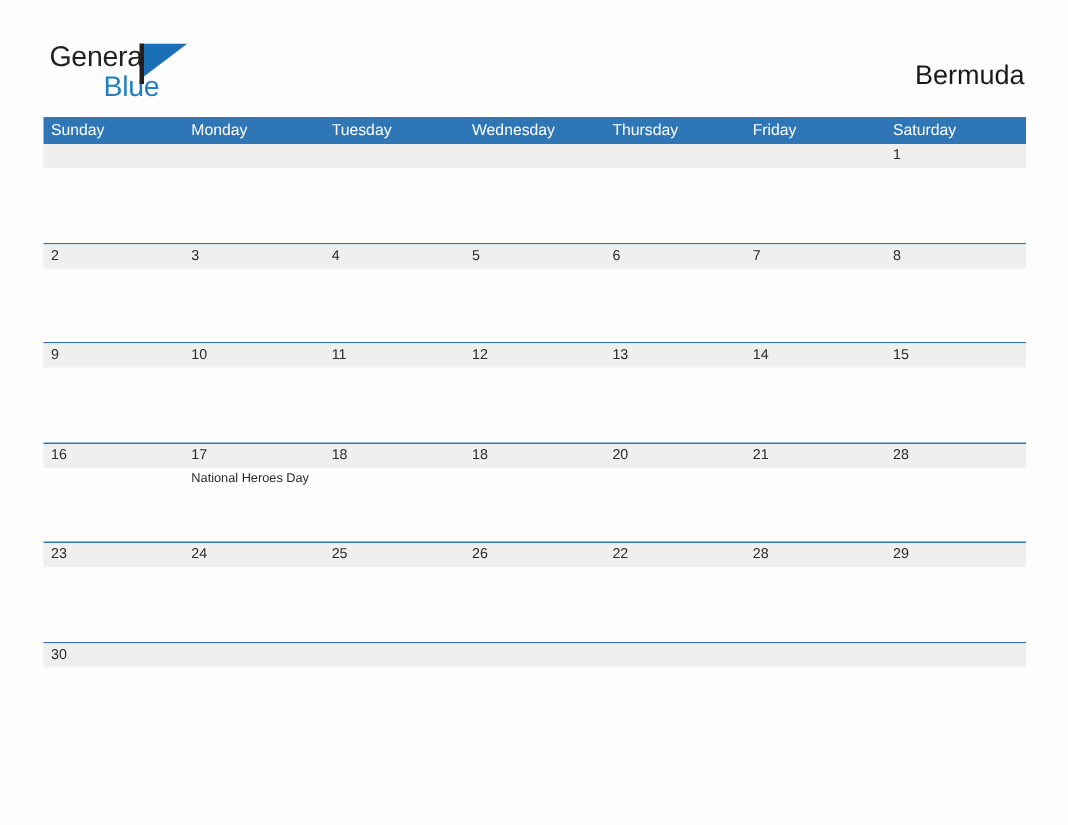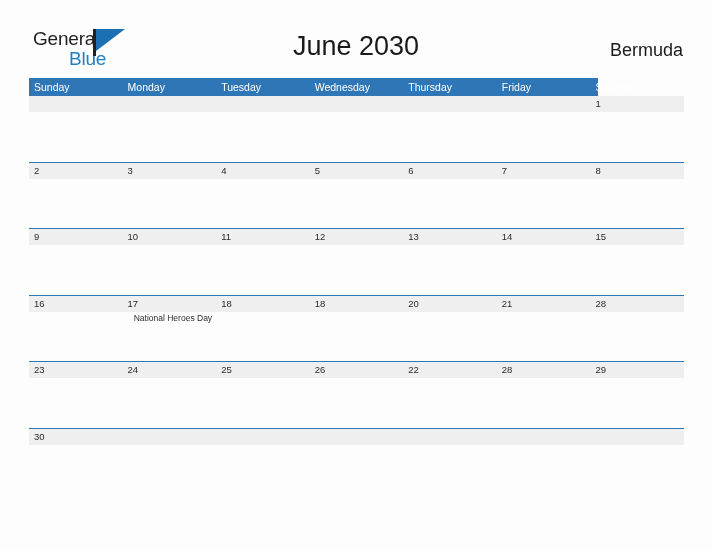--- a/index.html
+++ b/index.html
@@ -105,21 +105,21 @@
   
   .calendar {
     position: absolute;
     left: 29px;
     top: 78px;
     width: 655px;
   }
 
   .weekday-row {
     display: flex;
-    width: 569px;
+    width: 655px;
     height: 18px;
     background: #2f76b6;
   }
   .weekday-cell {
     width: 93.57px;
     flex: 0 0 93.57px;
     box-sizing: border-box;
     padding-left: 5px;
     font-size: 10.5px;
     color: #ffffff;
@@ -143,21 +143,20 @@
   .date-band {
     display: flex;
     width: 655px;
     height: 16px;
     background: #efefef;
   }
   .body-band {
     display: flex;
     width: 655px;
     height: 64px;
-    text-align: right;
   }
 
   .day-num {
     width: 93.57px;
     flex: 0 0 93.57px;
     box-sizing: border-box;
     padding-left: 5px;
     font-size: 9.5px;
     color: #2b2b2b;
     line-height: 16px;
@@ -191,21 +190,20 @@
       <span class="logo-general">General</span>
       <span class="logo-blue">Blue</span>
       <span class="logo-flagpole"></span>
       <span class="logo-flag">
         <svg width="30" height="28" viewBox="0 0 30 28" xmlns="http://www.w3.org/2000/svg">
           <polygon points="0,0 29,0 0,22" fill="#1a6fb5"></polygon>
         </svg>
       </span>
     </div>
 
-    <div class="month-title">June 2030</div>
 
     <div class="country">Bermuda</div>
 
   </div>
 
   <div class="calendar">
 
     <div class="weekday-row">
       <div class="weekday-cell">Sunday</div>
       <div class="weekday-cell">Monday</div>

